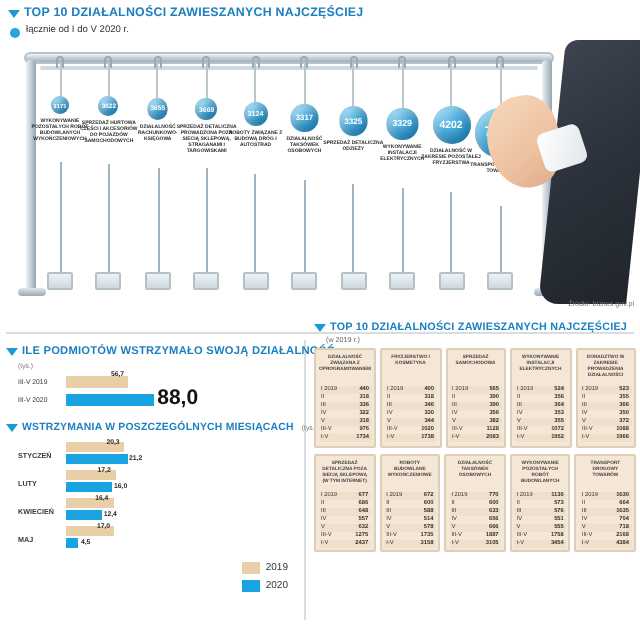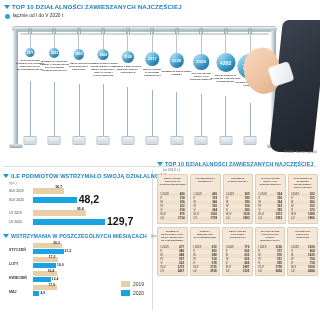--- a/index.html
+++ b/index.html
@@ -322,33 +322,21 @@
     <div id="entity-bars" style="margin-top:2px">
         <div style="margin-bottom: 4px;">
           <div class="barrow">
             <div class="barlabel">III-V 2019</div>
             <div class="bar y2019" style="width: 31.4757px;"></div>
             <div class="barval-sm" style="left: 46.4757px; top: -1.6px;">56,7</div>
           </div>
           <div class="barrow">
             <div class="barlabel">III-V 2020</div>
             <div class="bar y2020" style="width: 43.633px;"></div>
-            <div class="barval-lg" style="left: 69.633px;">48,2</div>
-          </div>
-        </div>
-        <div style="margin-bottom: 4px;">
-          <div class="barrow">
-            <div class="barlabel">I-V 2019</div>
-            <div class="bar y2019" style="width: 52.9591px;"></div>
-            <div class="barval-sm" style="left: 67.9591px; top: -1.6px;">95,4</div>
-          </div>
-          <div class="barrow">
-            <div class="barlabel">I-V 2020</div>
-            <div class="bar y2020" style="width: 72px;"></div>
-            <div class="barval-lg" style="left: 98px;">129,7</div>
+            <div class="barval-lg" style="left: 69.633px;">88,0</div>
           </div>
         </div>
       </div>
 
     <div class="hdr blk-hdr" style="margin-top:5px">
       <span class="arrow-down"></span>
       <span class="hdr-title" style="font-size:5.2px">WSTRZYMANIA W POSZCZEGÓLNYCH MIESIĄCACH</span>
       <span style="font-size:3.4px;color:#777;margin-left:2px;margin-top:2px">(tys.)</span>
     </div>
 

